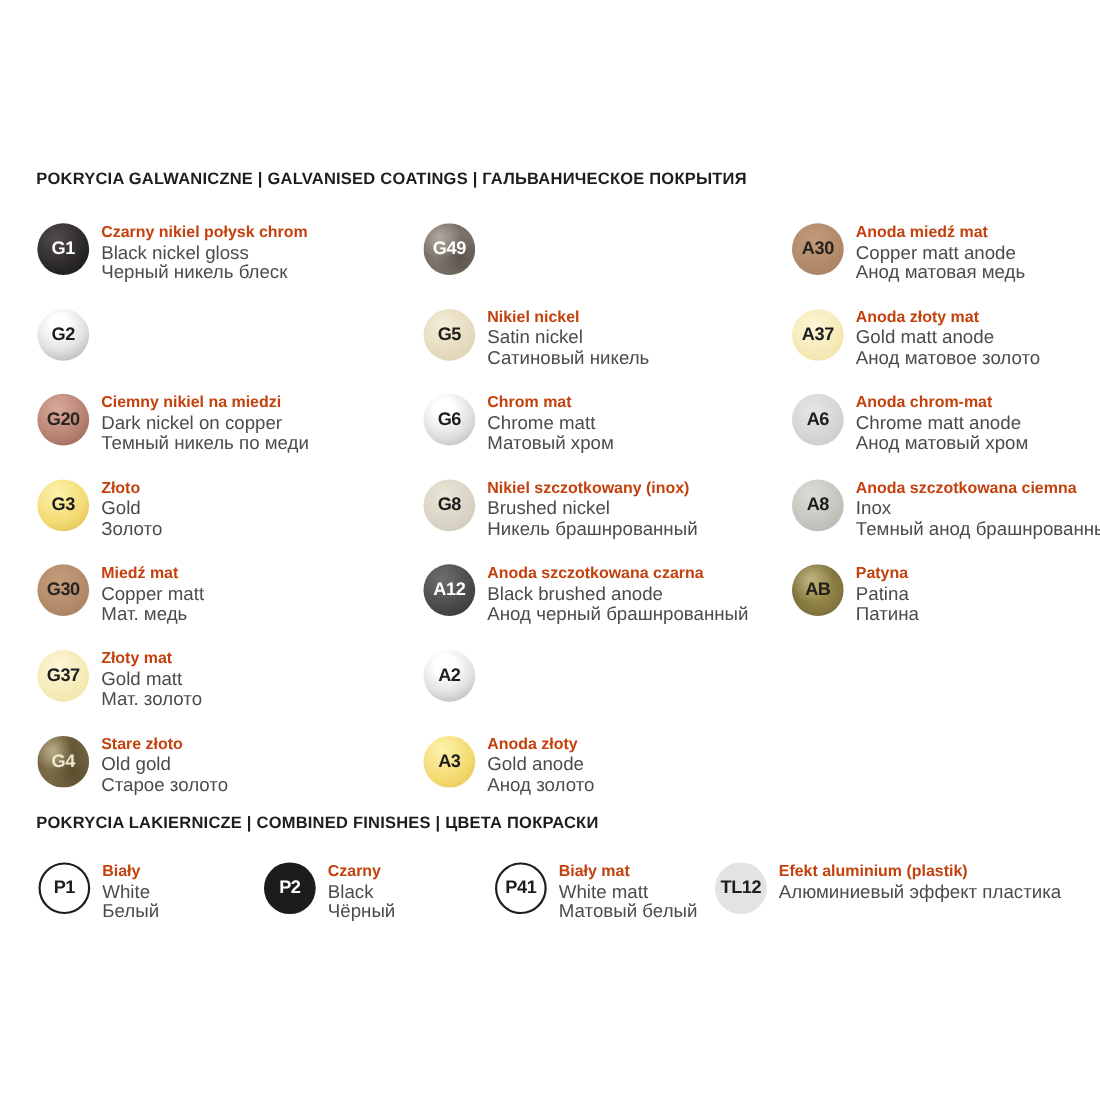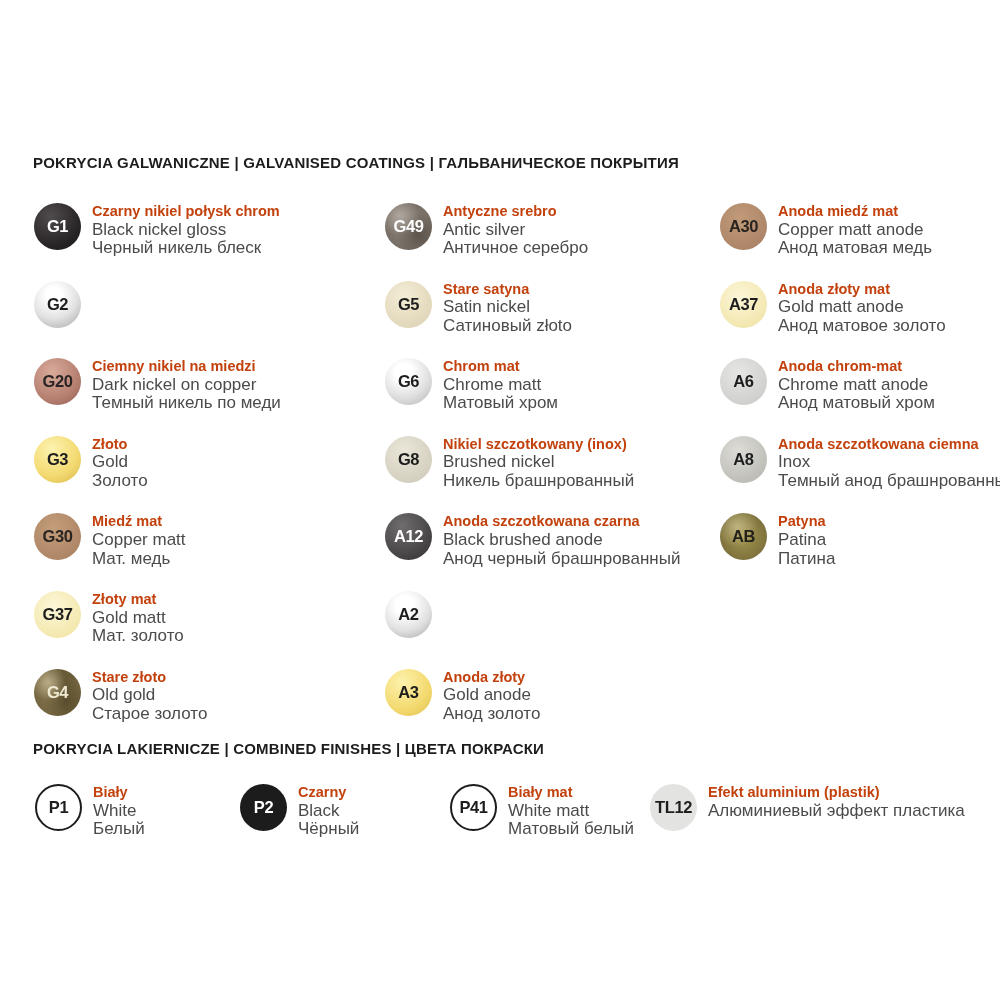--- a/index.html
+++ b/index.html
@@ -153,35 +153,30 @@
         <div class="t">Stare złoto</div>
         <div class="s">Old gold</div>
         <div class="s">Старое золото</div>
       </div>
     </div>
 
     <div class="item">
       <div class="chip" style="background: radial-gradient(circle at 30% 26%, rgba(222, 216, 206, 0.5), rgba(222, 216, 206, 0) 42%), radial-gradient(circle at 70% 66%, rgba(45, 38, 32, 0.45), rgba(45, 38, 32, 0) 48%), radial-gradient(circle, rgb(142, 133, 124), rgb(109, 100, 91)); color: rgb(255, 255, 255);">
           <span>G49</span>
         </div>
-      <div class="labels">
-        <div class="t">Antyczne srebro</div>
-        <div class="s">Antic silver</div>
-        <div class="s">Античное серебро</div>
-      </div>
     </div>
 
     <div class="item">
       <div class="chip" style="background: radial-gradient(circle at 40% 32%, rgb(244, 237, 214), rgb(221, 210, 180) 88%); color: rgb(29, 29, 29);">
           <span>G5</span>
         </div>
       <div class="labels">
-        <div class="t">Stare satyna</div>
+        <div class="t">Nikiel nickel</div>
         <div class="s">Satin nickel</div>
-        <div class="s">Сатиновый złoto</div>
+        <div class="s">Сатиновый никель</div>
       </div>
     </div>
 
     <div class="item">
       <div class="chip" style="background: radial-gradient(circle at 40% 30%, rgb(255, 255, 255) 20%, rgb(222, 222, 222) 60%, rgb(183, 183, 183) 95%); color: rgb(29, 29, 29);">
           <span>G6</span>
         </div>
       <div class="labels">
         <div class="t">Chrom mat</div>
         <div class="s">Chrome matt</div>

